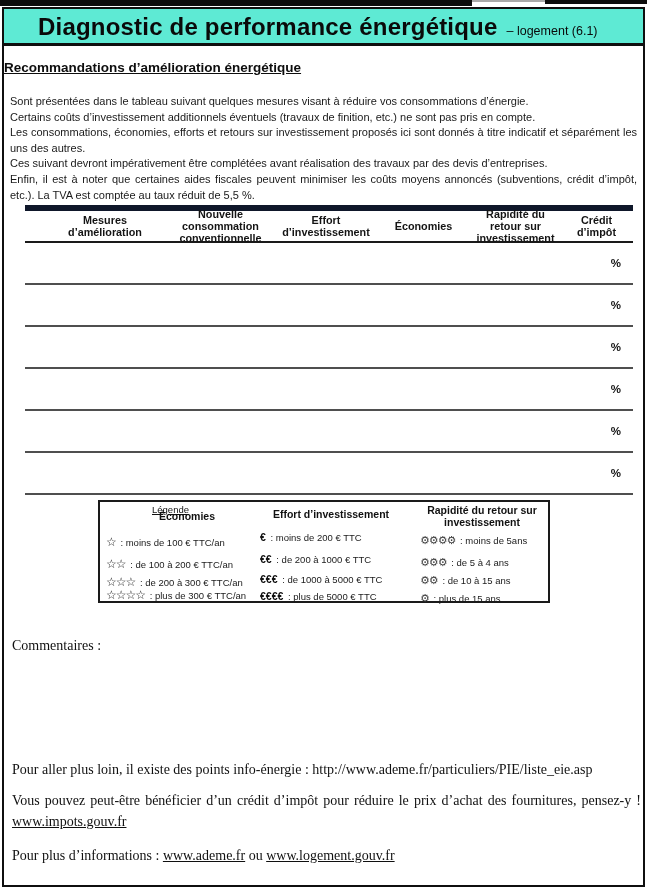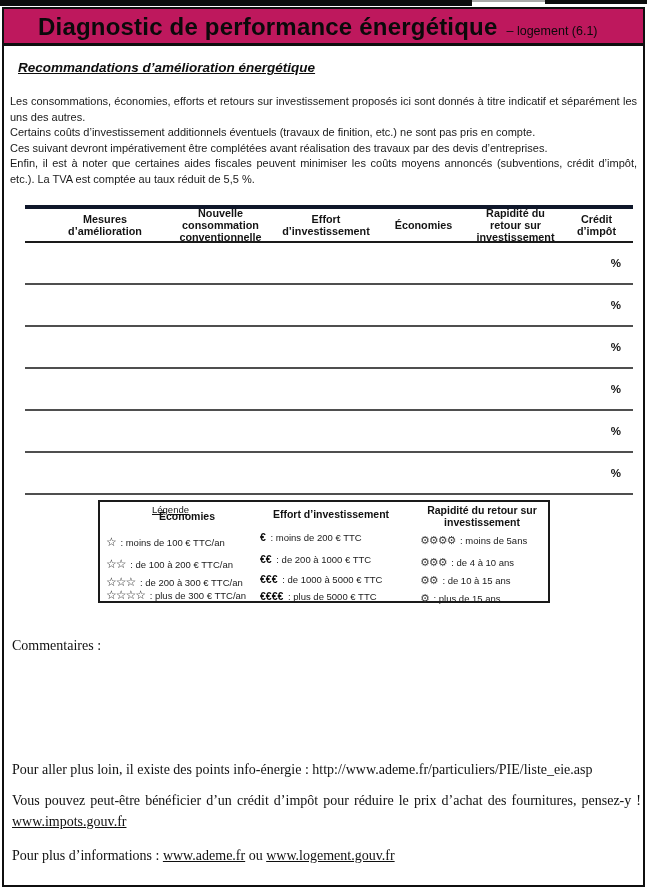--- a/index.html
+++ b/index.html
@@ -12,43 +12,43 @@
     color:#1c1c1c;
     overflow:hidden;
   }
   .scan-bar { position:absolute; background:#0d0d0d; }
   .scan-bar.b1 { left:0; top:0; width:472px; height:6px; }
   .scan-bar.b2 { left:545px; top:0; width:102px; height:4px; }
   .scan-bar.b3 { left:470px; top:0; width:77px; height:2px; background:#a9a9a9; }
 
   .title-box {
     position:absolute; left:2px; top:7px; width:643px; height:38px;
-    border:2px solid #0f0f0f; background:#be185d;
+    border:2px solid #0f0f0f; background:#5eead4;
     display:flex; align-items:baseline; padding-left:34px; padding-top:4px;
   }
   .doc-title { font-size:24px; font-weight:700; color:#0a0a0a; letter-spacing:0.2px; }
   .doc-title-suffix { font-size:12.5px; font-weight:400; color:#0a0a0a; margin-left:9px; }
 
   .content-box {
     position:absolute; left:2px; top:44px; width:643px; bottom:0;
     border:2px solid #0f0f0f; border-top-width:2px; background:#fff;
   }
 
   .section-heading {
-    position:absolute; left:14px; top:14px;
-    font-size:13.5px; font-weight:700; text-decoration:underline; color:#0d0d0d;font-style:italic;
+    position:absolute; left:0; top:14px;
+    font-size:13.5px; font-weight:700; text-decoration:underline; color:#0d0d0d;
   }
 
   .intro { position:absolute; left:6px; top:48px; width:627px; }
   .intro p { font-size:11px; line-height:15.6px; text-align:justify; color:#191919; }
 
   .rec-table { position:absolute; left:21px; top:159px; width:608px; }
   .rec-header {
     display:flex; align-items:center; height:38px;
-    border-top:4px solid #0f172a; border-bottom:2px solid #1a1a1a;
+    border-top:6px solid #0f172a; border-bottom:2px solid #1a1a1a;
   }
   .rec-header .col {
     font-size:10.8px; font-weight:700; line-height:12px; text-align:center; color:#141414;
   }
   .col.c1 { width:140px; padding-left:20px; }
   .col.c2 { width:111px; }
   .col.c3 { width:100px; }
   .col.c4 { width:95px; }
   .col.c5 { width:89px; }
   .col.c6 { width:73px; }
@@ -105,22 +105,23 @@
 <div class="title-box">
   <span class="doc-title">Diagnostic de performance énergétique</span>
   <span class="doc-title-suffix">– logement (6.1)</span>
 </div>
 
 <div class="content-box">
 
   <div class="section-heading">Recommandations d’amélioration énergétique</div>
 
   <div class="intro">
+    <p>Sont présentées dans le tableau suivant quelques mesures visant à réduire vos consommations d’énergie.</p>
+    <p>Certains coûts d’investissement additionnels éventuels (travaux de finition, etc.) ne sont pas pris en compte.</p>
     <p>Les consommations, économies, efforts et retours sur investissement proposés ici sont donnés à titre indicatif et séparément les uns des autres.</p>
-    <p>Certains coûts d’investissement additionnels éventuels (travaux de finition, etc.) ne sont pas pris en compte.</p>
     <p>Ces suivant devront impérativement être complétées avant réalisation des travaux par des devis d’entreprises.</p>
     <p>Enfin, il est à noter que certaines aides fiscales peuvent minimiser les coûts moyens annoncés (subventions, crédit d’impôt, etc.). La TVA est comptée au taux réduit de 5,5 %.</p>
   </div>
 
   <div class="rec-table">
     <div class="rec-header">
       <div class="col c1">Mesures d’amélioration</div>
       <div class="col c2">Nouvelle consommation conventionnelle</div>
       <div class="col c3">Effort d’investissement</div>
       <div class="col c4">Économies</div>
@@ -191,21 +192,21 @@
     </div>
 
     <div class="legend-col c">
       <div class="legend-header">Rapidité du retour sur investissement</div>
       <div class="legend-item" style="top:32px">
         <span class="gear-icon">⚙⚙⚙⚙</span>
         <span class="txt">: moins de 5ans</span>
       </div>
       <div class="legend-item" style="top:54px">
         <span class="gear-icon">⚙⚙⚙</span>
-        <span class="txt">: de 4 à 10 ans</span>
+        <span class="txt">: de 5 à 4 ans</span>
       </div>
       <div class="legend-item" style="top:72px">
         <span class="gear-icon">⚙⚙</span>
         <span class="txt">: de 10 à 15 ans</span>
       </div>
       <div class="legend-item" style="top:90px">
         <span class="gear-icon">⚙</span>
         <span class="txt">: plus de 15 ans</span>
       </div>
     </div>

